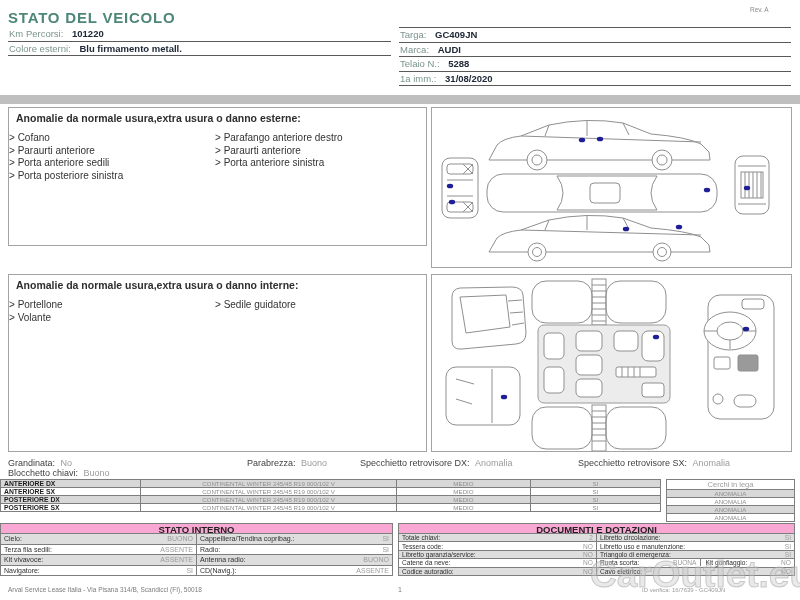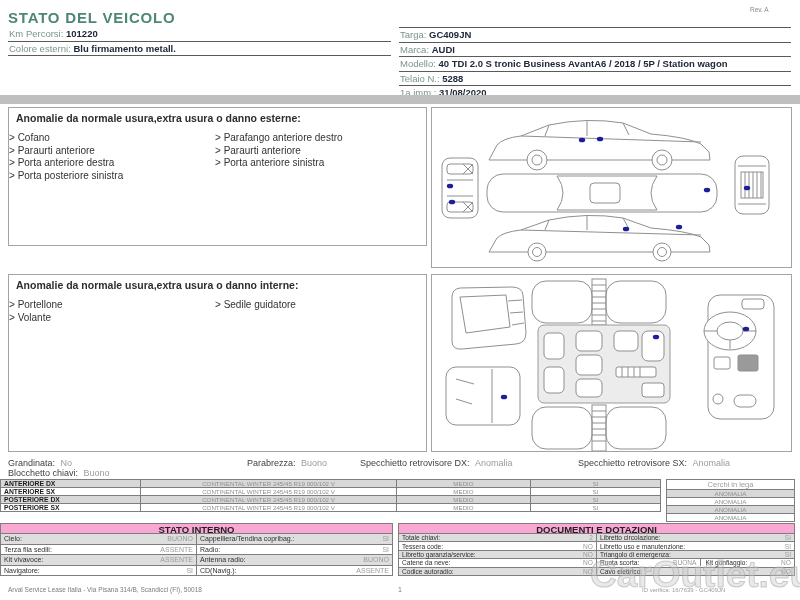--- a/index.html
+++ b/index.html
@@ -9,21 +9,21 @@
 
   
   .hdr-title { position:absolute; left:8px; top:9px; font-size:15px; font-weight:bold;
                letter-spacing:0.8px; color:#4e8677; }
   .rev { position:absolute; left:750px; top:6px; font-size:6.5px; color:#8a8a8a; }
   .fields { position:absolute; }
   .fields.fleft  { left:8px;   top:27px; width:383px; }
   .fields.fright { left:399px; top:27px; width:392px; border-top:1px solid #5a5a5a; }
   .frow { border-bottom:1px solid #5a5a5a; padding:1px 0 1px 1px; font-size:9.5px; line-height:11.5px; }
   .frow .lab { color:#7b948e; }
-  .frow .val { color:#202938; font-weight:bold; margin-left:0; }
+  .frow .val { color:#202938; font-weight:bold; margin-left:6px; }
 
   .band { position:absolute; left:0; top:95px; width:800px; height:9px; background:#bfbfbf; }
 
   
   .panel { position:absolute; border:1px solid #a3a3a3; background:#fff; }
   #ext-list { left:8px;   top:107px; width:419px; height:139px; }
   #ext-diag { left:431px; top:107px; width:361px; height:161px; }
   #int-list { left:8px;   top:274px; width:419px; height:178px; }
   #int-diag { left:431px; top:274px; width:361px; height:178px; }
   .panel h3 { margin:4px 0 4px 7px; font-size:10.5px; color:#2e2e2e; }
@@ -104,42 +104,38 @@
 
   <div class="fields fright">
     <div class="frow">
       <span class="lab">Targa:</span>
       <span class="val">GC409JN</span>
     </div>
     <div class="frow">
       <span class="lab">Marca:</span>
       <span class="val">AUDI</span>
     </div>
-    <div class="frow" style="white-space:normal;">
-      <span class="lab">Modello:</span>
-      <span class="val">40 TDI 2.0 S tronic Business AvantA6 / 2018 / 5P / Station wagon</span>
-    </div>
     <div class="frow">
       <span class="lab">Telaio N.:</span>
       <span class="val">5288</span>
     </div>
     <div class="frow">
       <span class="lab">1a imm.:</span>
       <span class="val">31/08/2020</span>
     </div>
   </div>
 
   <div class="band"></div>
 
   <div class="panel" id="ext-list">
     <h3>Anomalie da normale usura,extra usura o danno esterne:</h3>
     <ul class="col c1">
       <li>Cofano</li>
       <li>Paraurti anteriore</li>
-      <li>Porta anteriore destra</li>
+      <li>Porta anteriore sedili</li>
       <li>Porta posteriore sinistra</li>
     </ul>
     <ul class="col c2">
       <li>Parafango anteriore destro</li>
       <li>Paraurti anteriore</li>
       <li>Porta anteriore sinistra</li>
     </ul>
   </div>
 
   <div class="panel" id="ext-diag">

